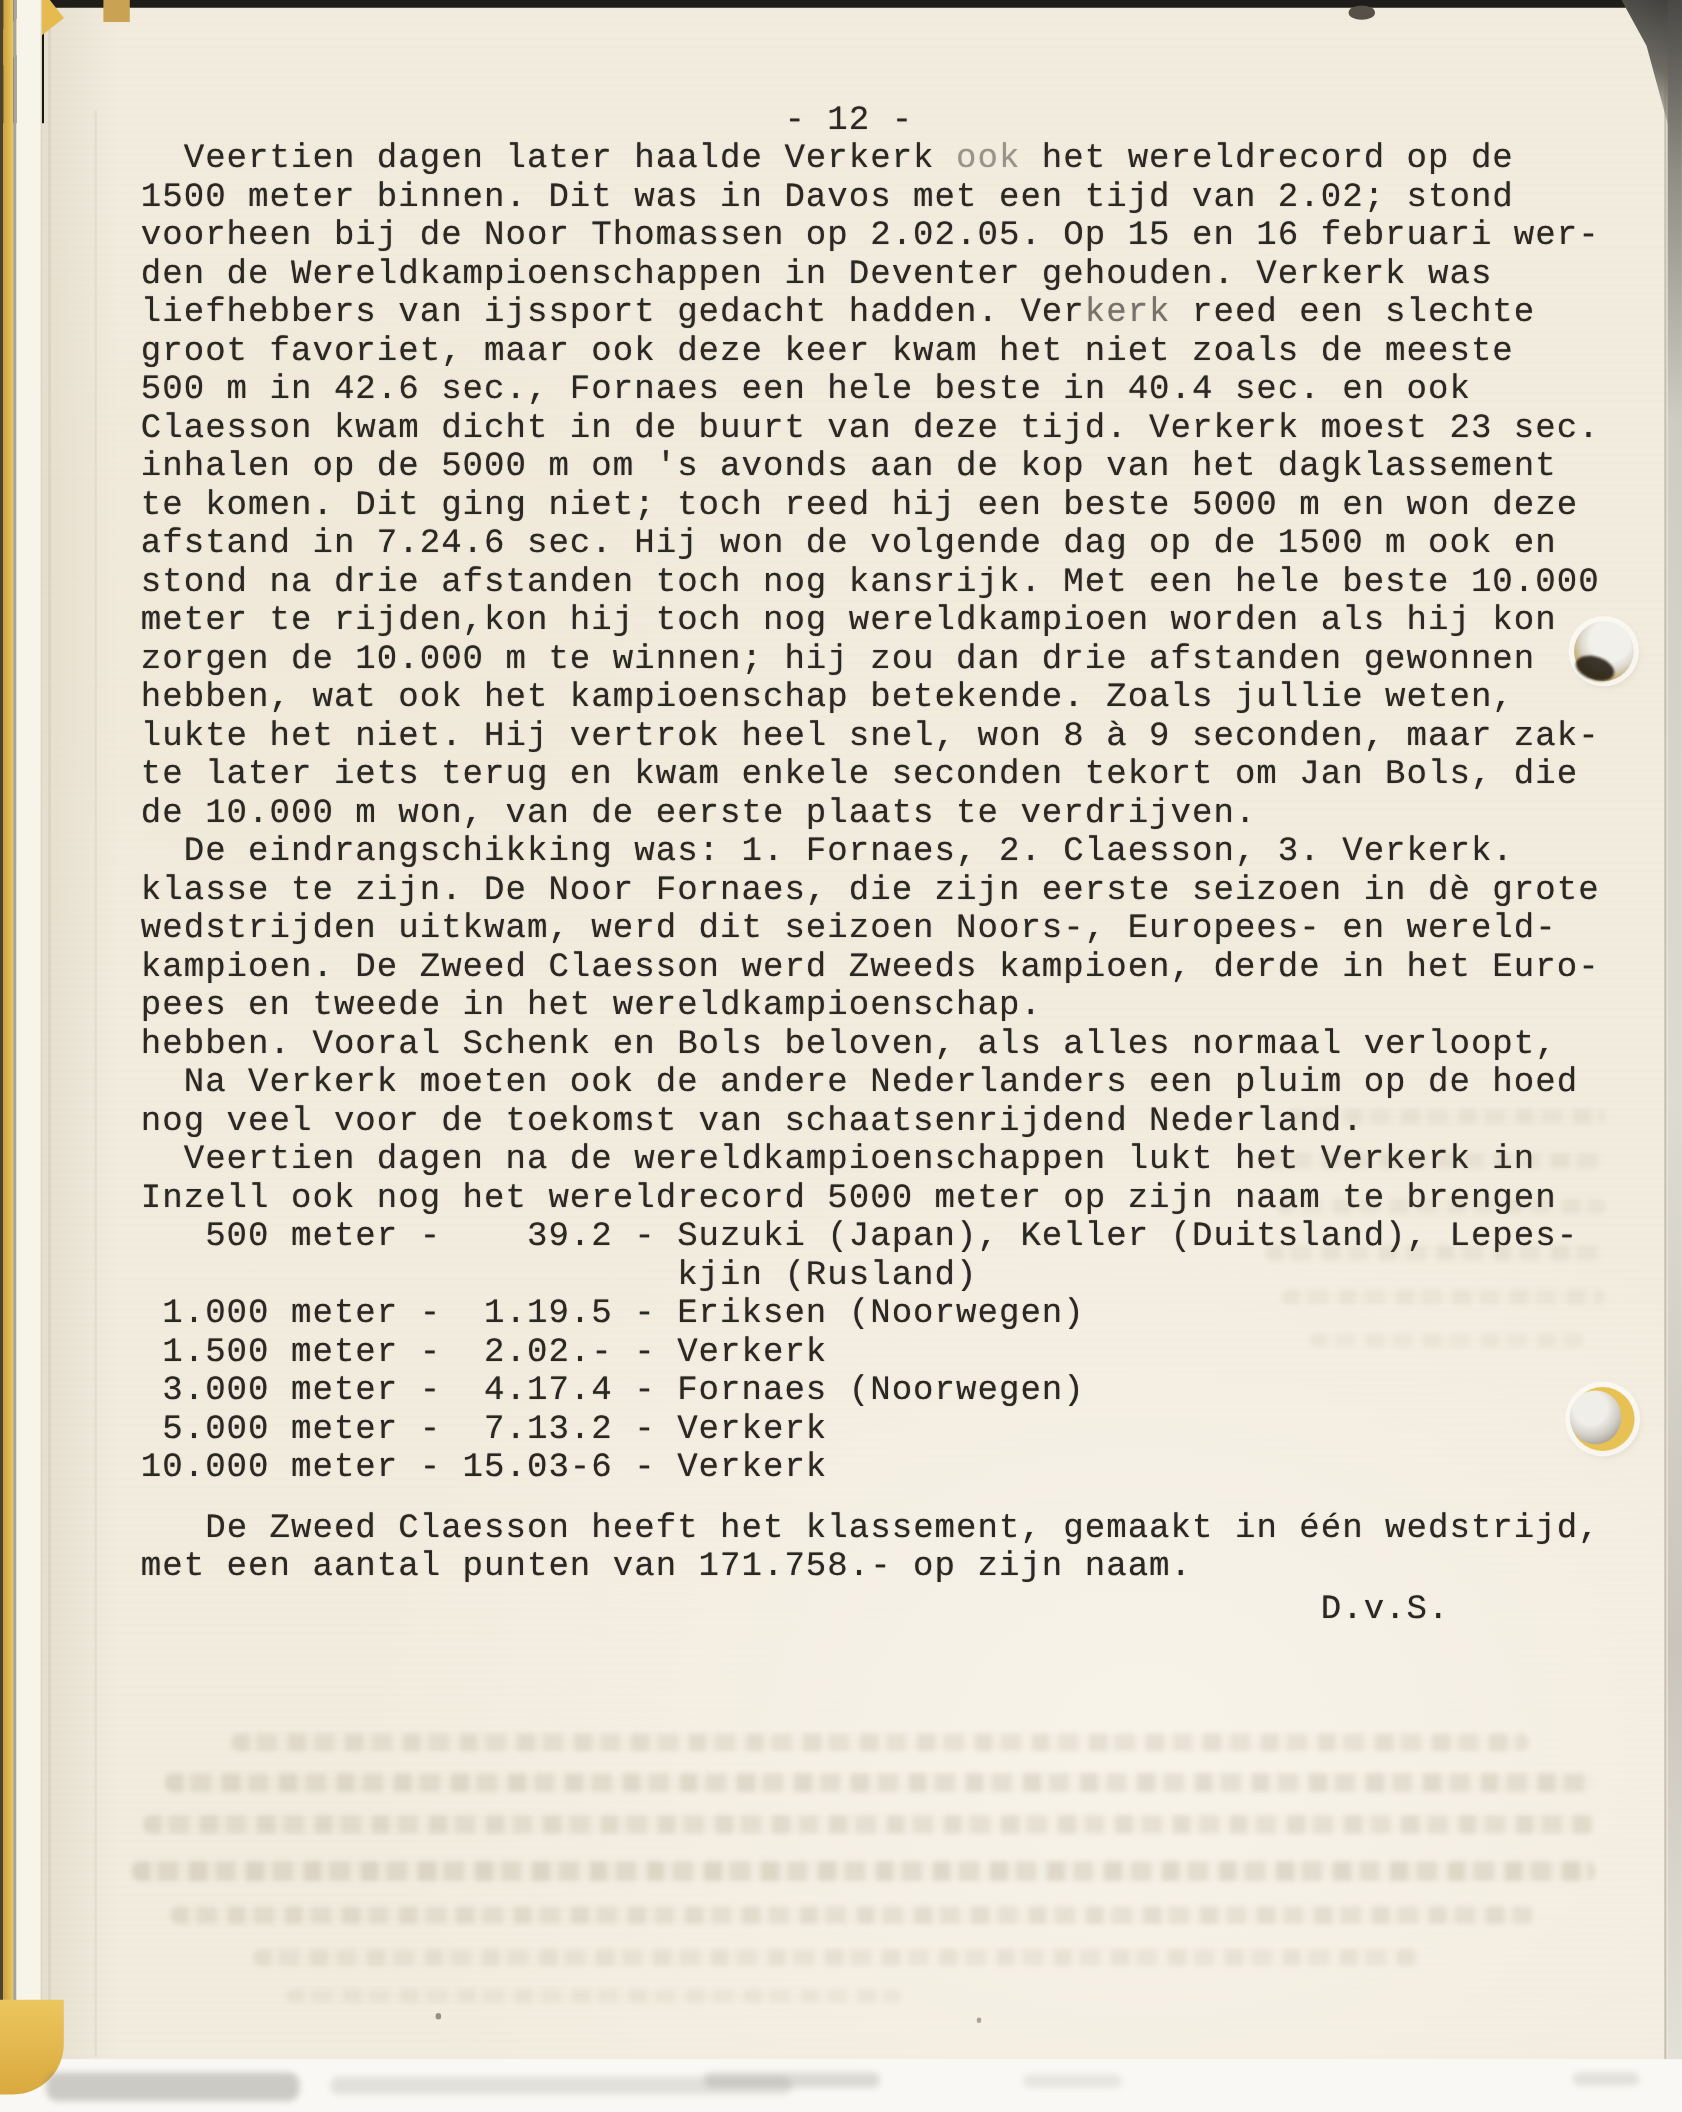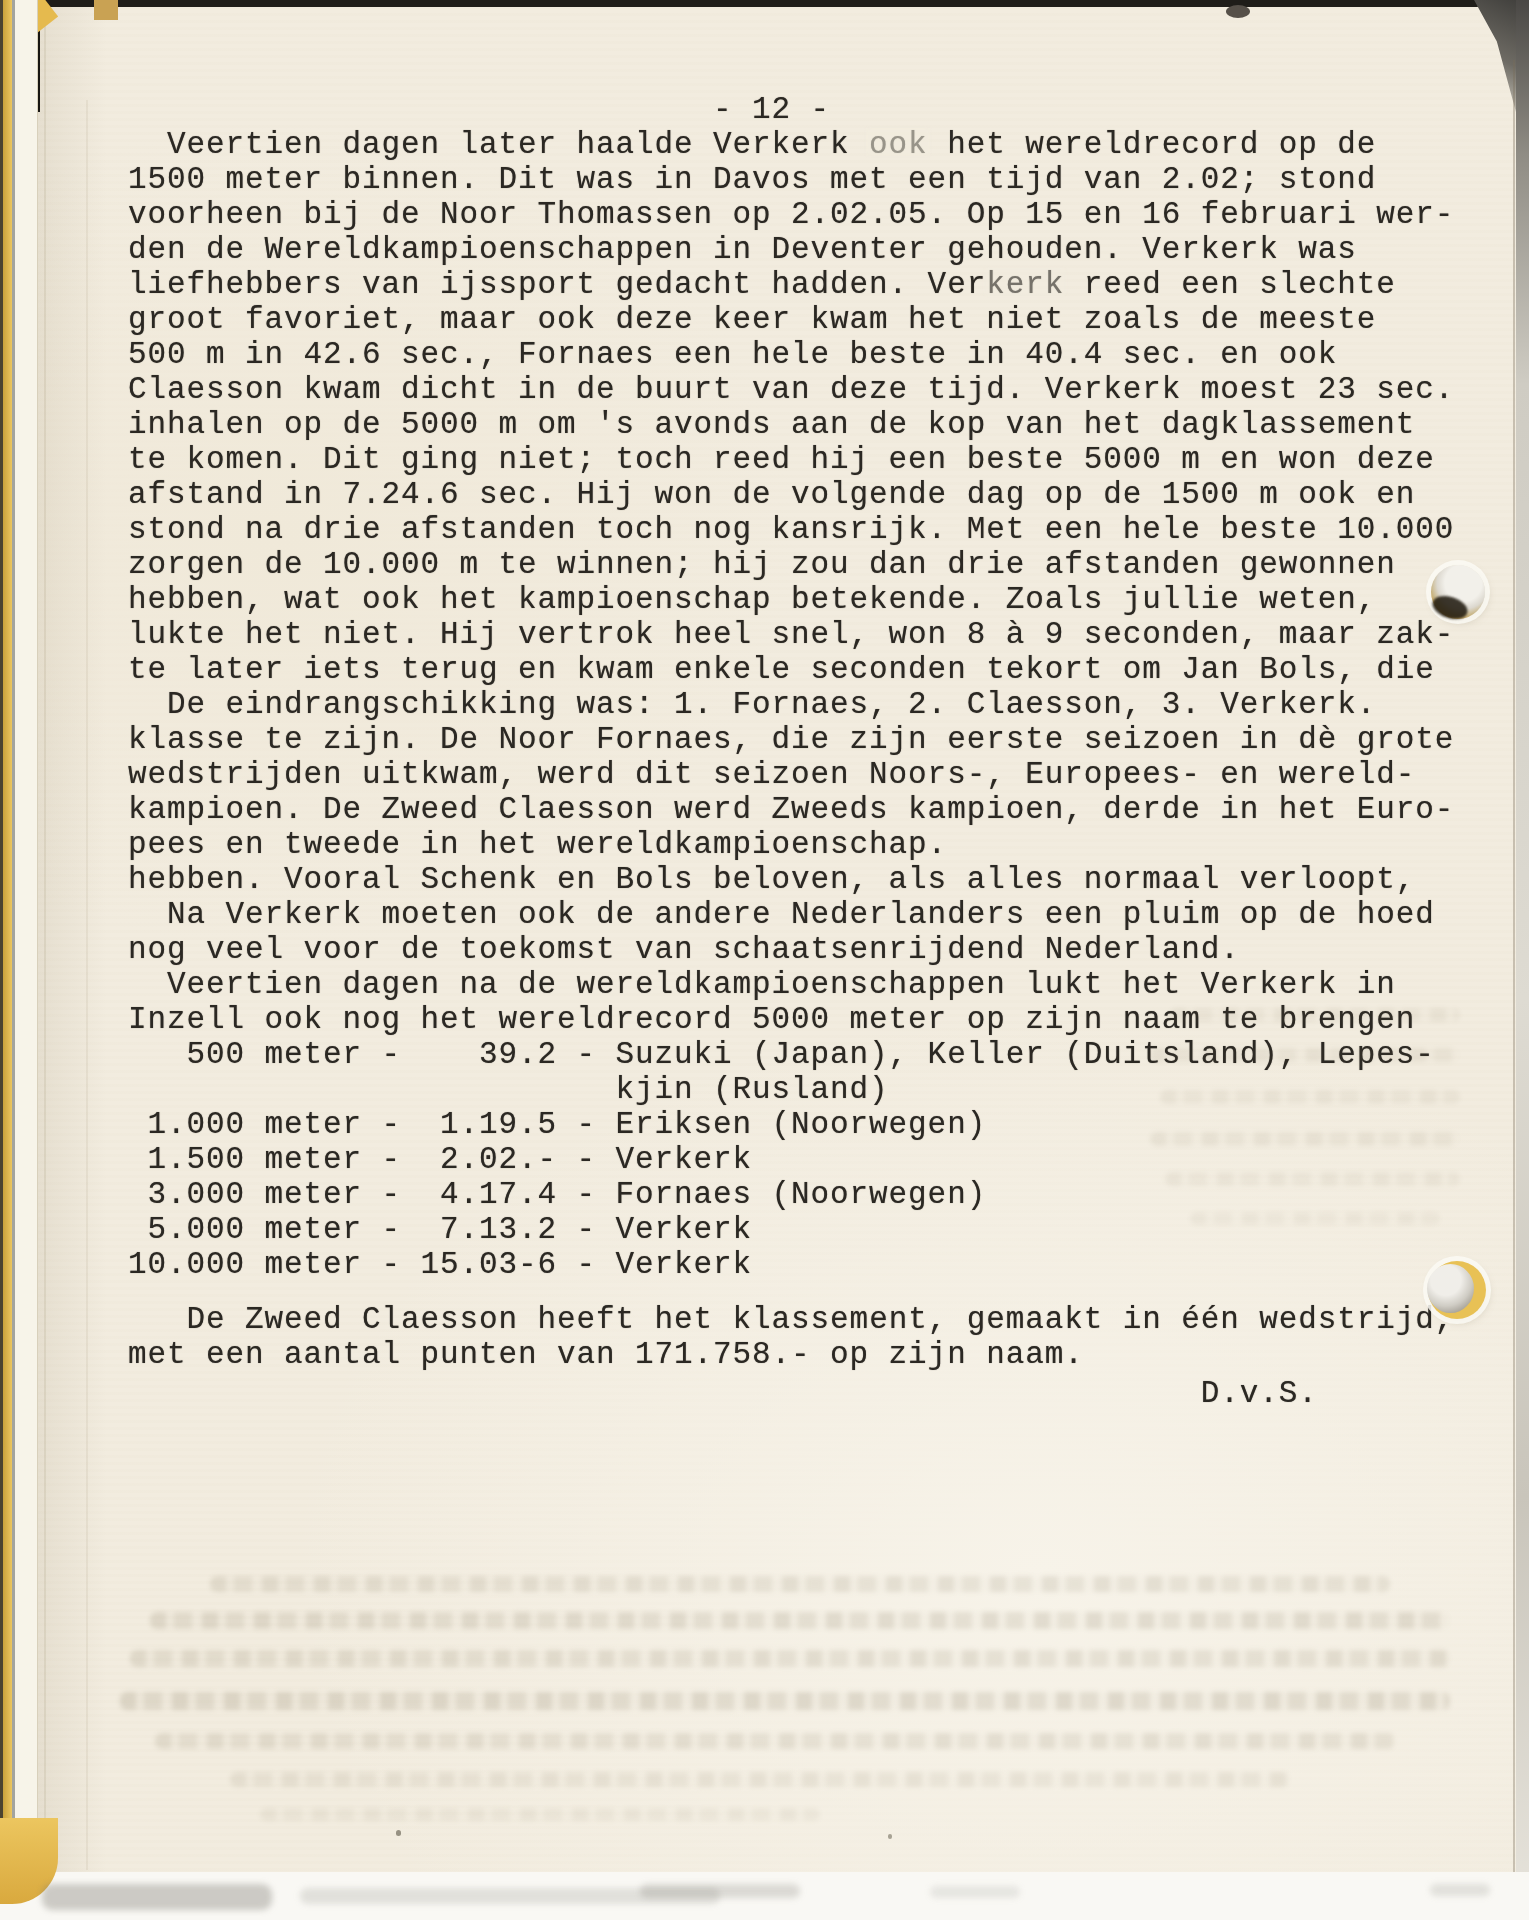--- a/index.html
+++ b/index.html
@@ -85,24 +85,26 @@
     <div class="tl">voorheen bij de Noor Thomassen op 2.02.05. Op 15 en 16 februari wer-</div>
     <div class="tl">den de Wereldkampioenschappen in Deventer gehouden. Verkerk was</div>
     <div class="tl">liefhebbers van ijssport gedacht hadden. Verkerk reed een slechte</div>
     <div class="tl">groot favoriet, maar ook deze keer kwam het niet zoals de meeste</div>
     <div class="tl">500 m in 42.6 sec., Fornaes een hele beste in 40.4 sec. en ook</div>
     <div class="tl">Claesson kwam dicht in de buurt van deze tijd. Verkerk moest 23 sec.</div>
     <div class="tl">inhalen op de 5000 m om 's avonds aan de kop van het dagklassement</div>
     <div class="tl">te komen. Dit ging niet; toch reed hij een beste 5000 m en won deze</div>
     <div class="tl">afstand in 7.24.6 sec. Hij won de volgende dag op de 1500 m ook en</div>
     <div class="tl">stond na drie afstanden toch nog kansrijk. Met een hele beste 10.000</div>
+    <div class="tl">meter te rijden,kon hij toch nog wereldkampioen worden als hij kon</div>
     <div class="tl">zorgen de 10.000 m te winnen; hij zou dan drie afstanden gewonnen</div>
     <div class="tl">hebben, wat ook het kampioenschap betekende. Zoals jullie weten,</div>
     <div class="tl">lukte het niet. Hij vertrok heel snel, won 8 à 9 seconden, maar zak-</div>
     <div class="tl">te later iets terug en kwam enkele seconden tekort om Jan Bols, die</div>
+    <div class="tl">de 10.000 m won, van de eerste plaats te verdrijven.</div>
     <div class="tl">  De eindrangschikking was: 1. Fornaes, 2. Claesson, 3. Verkerk.</div>
     <div class="tl">klasse te zijn. De Noor Fornaes, die zijn eerste seizoen in dè grote</div>
     <div class="tl">wedstrijden uitkwam, werd dit seizoen Noors-, Europees- en wereld-</div>
     <div class="tl">kampioen. De Zweed Claesson werd Zweeds kampioen, derde in het Euro-</div>
     <div class="tl">pees en tweede in het wereldkampioenschap.</div>
     <div class="tl">hebben. Vooral Schenk en Bols beloven, als alles normaal verloopt,</div>
     <div class="tl">  Na Verkerk moeten ook de andere Nederlanders een pluim op de hoed</div>
     <div class="tl">nog veel voor de toekomst van schaatsenrijdend Nederland.</div>
     <div class="tl">  Veertien dagen na de wereldkampioenschappen lukt het Verkerk in</div>
     <div class="tl">Inzell ook nog het wereldrecord 5000 meter op zijn naam te brengen</div>

